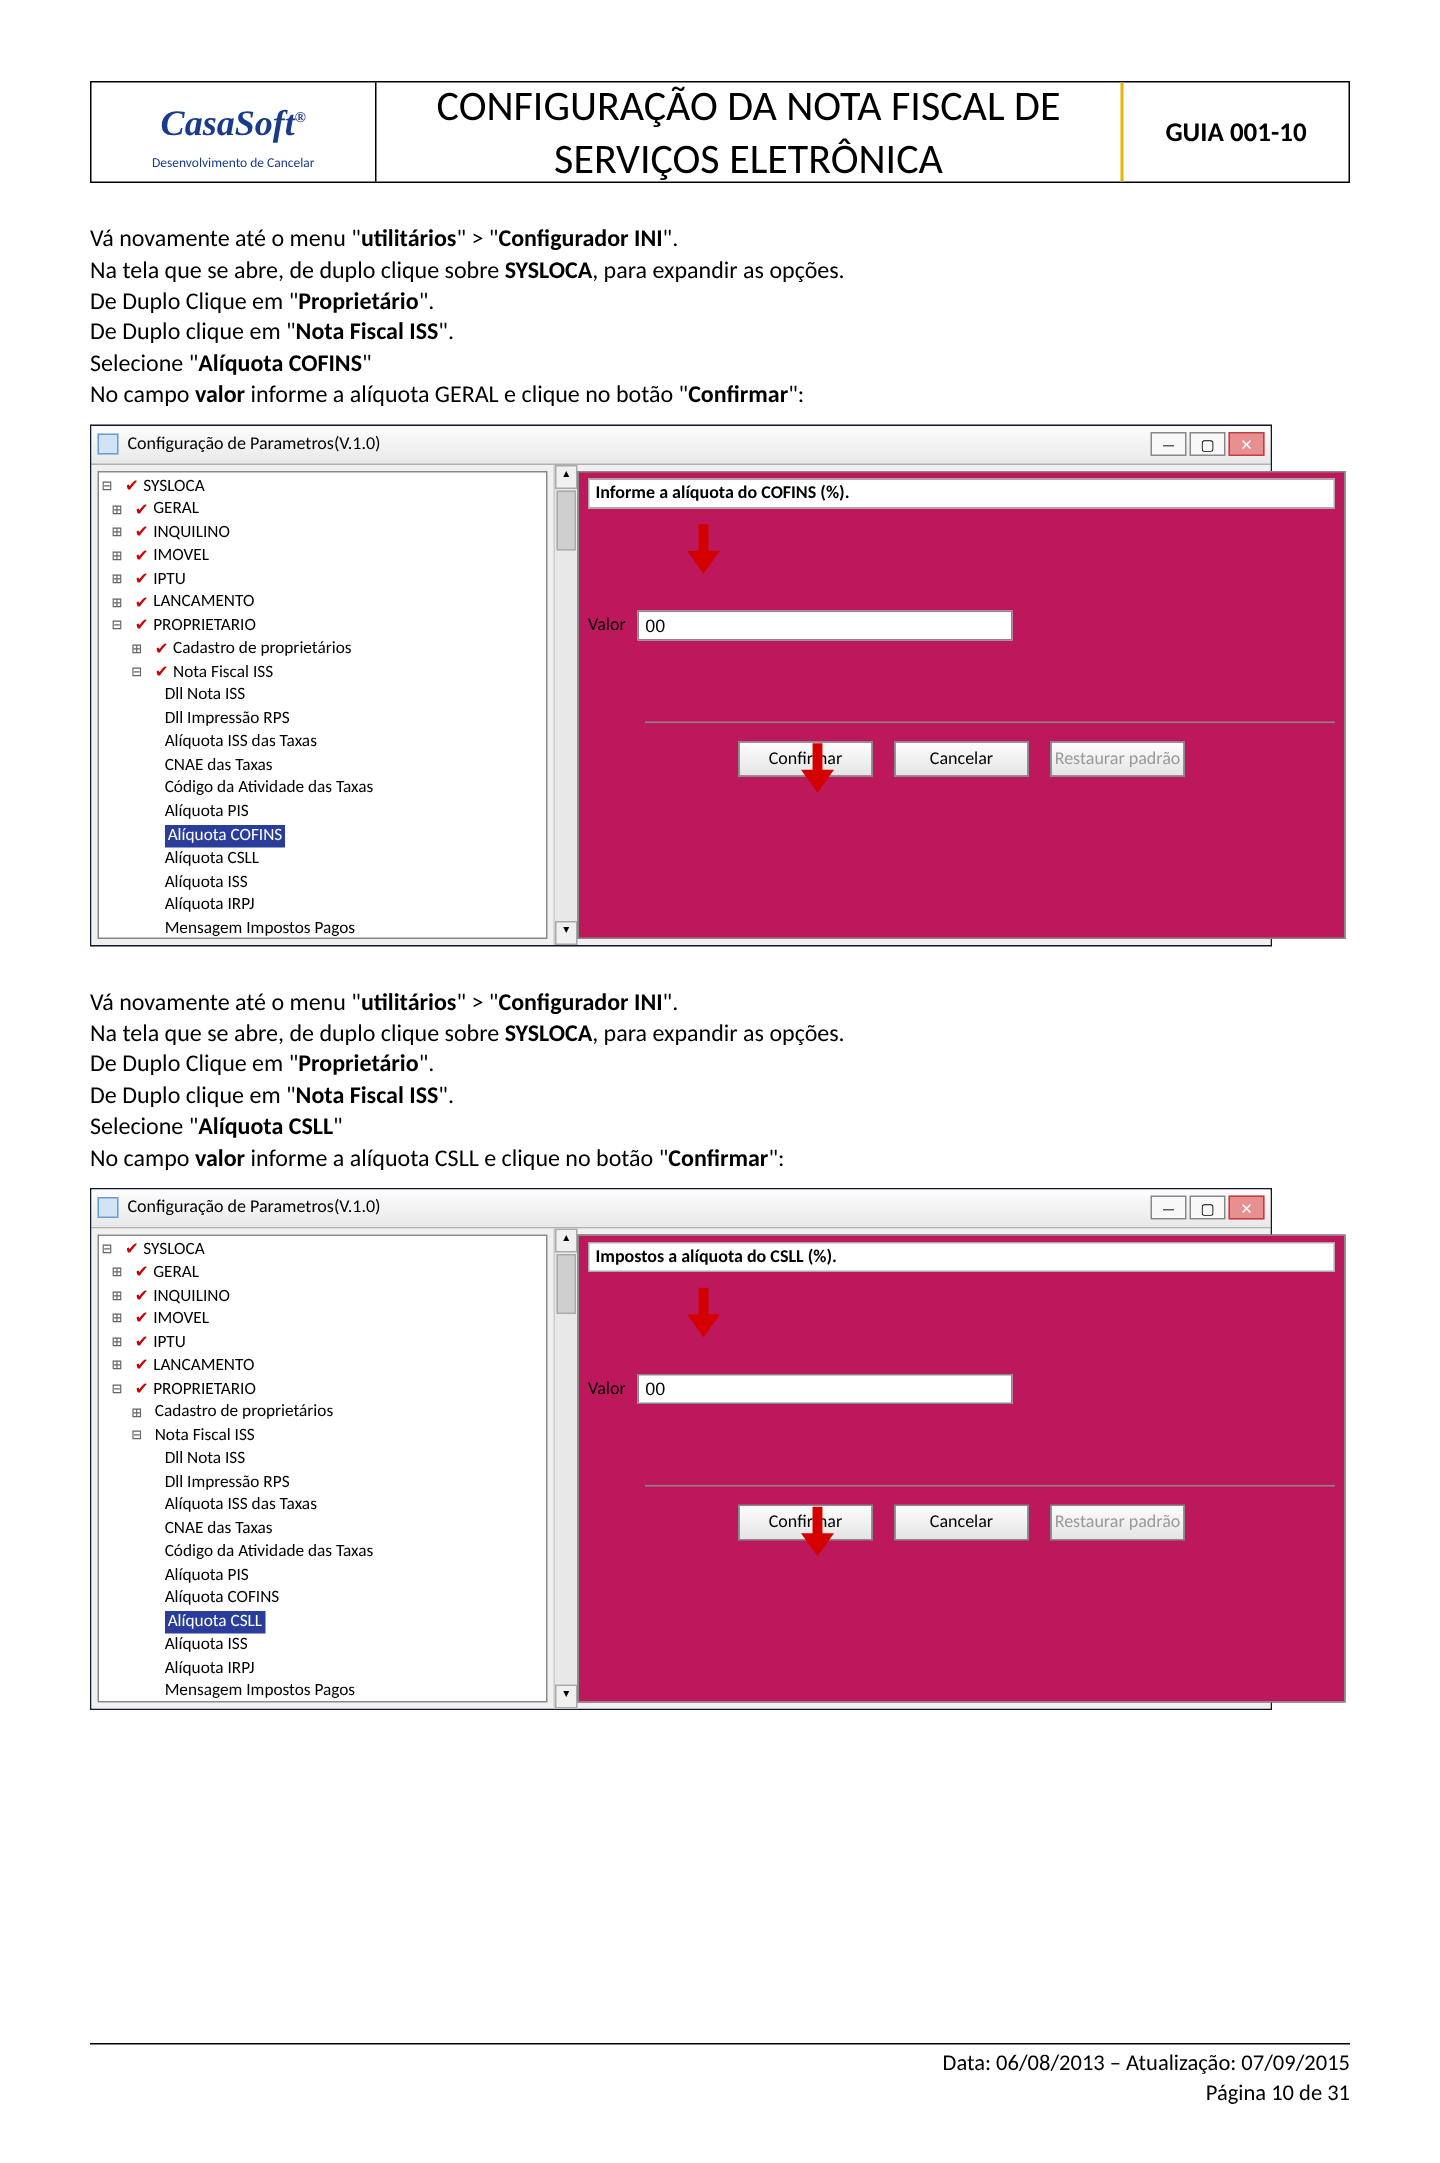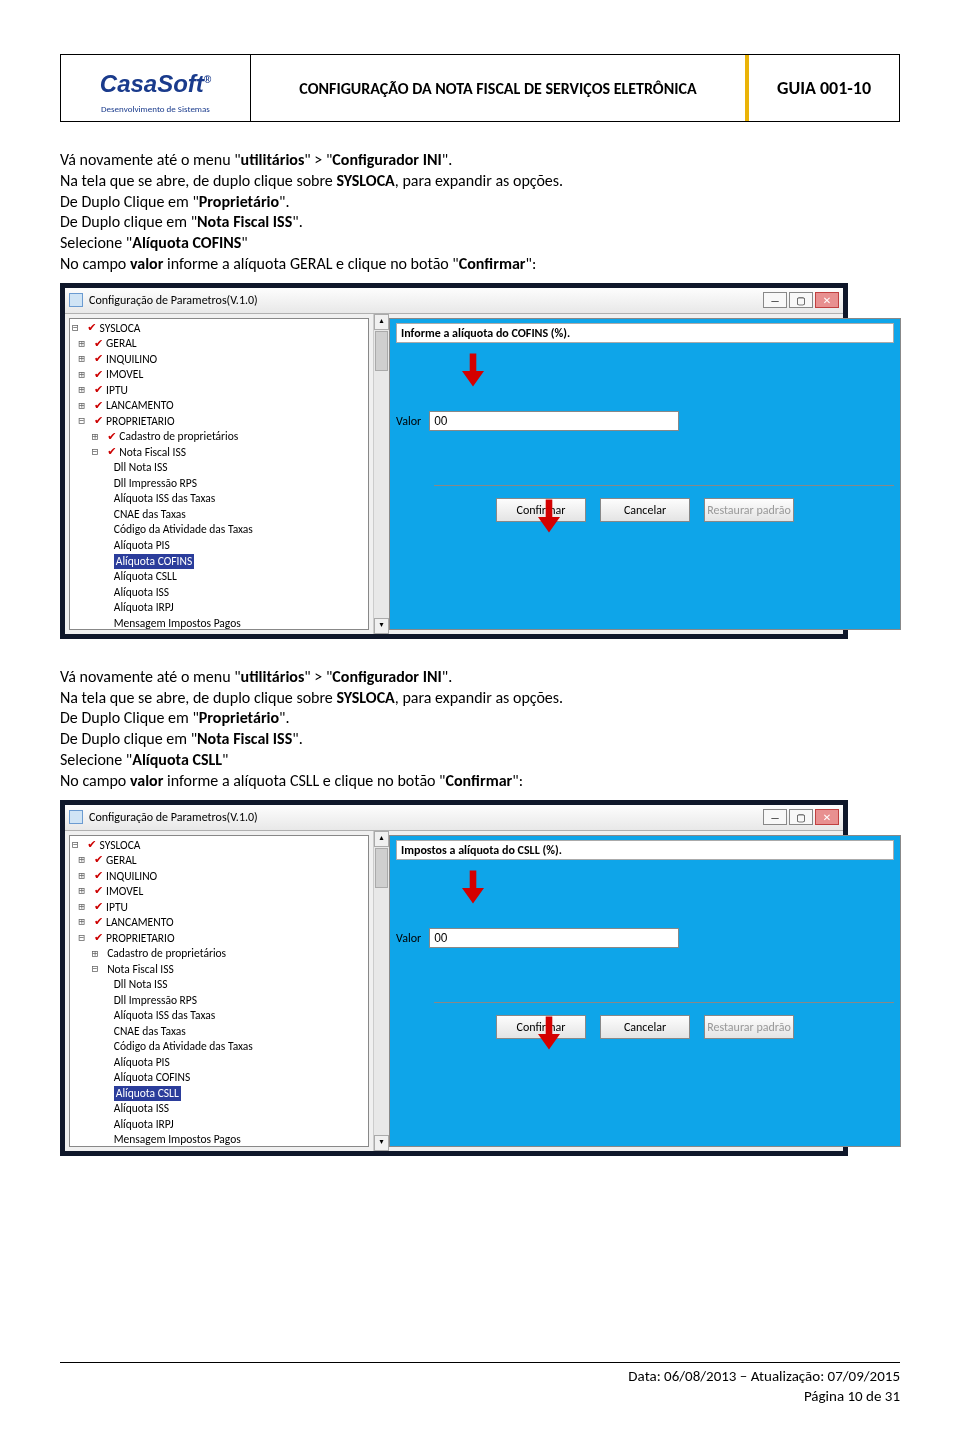--- a/index.html
+++ b/index.html
@@ -1,42 +1,42 @@
 <!DOCTYPE html>
 <html><head>
 <meta charset="utf-8">
 <style>
   * { box-sizing: border-box; margin: 0; padding: 0; }
   body { width: 960px; height: 1442px; font-family: Calibri, Arial, sans-serif; background: #fff; color: #000; position: relative; }
   .page { padding: 54px 60px 40px 60px; }
   .header-box { border: 1px solid #000; display: flex; height: 68px; }
   .header-logo { width: 190px; border-right: 1px solid #000; display: flex; flex-direction: column; align-items: center; justify-content: center; }
   .logo-img { width: 160px; height: 42px; display: flex; align-items: center; justify-content: center; }
-  .logo-text { font-family: Liberation Sans, sans-serif; font-size: 24px; font-weight: bold; font-style: italic; color: #1a3b8c; }
+  .logo-text { font-family: Liberation Serif, serif; font-size: 24px; font-weight: bold; font-style: italic; color: #1a3b8c; }
   .logo-r { font-size: 10px; vertical-align: super; }
   .logo-sub { font-size: 9px; color: #1a3b8c; margin-top: -2px; }
-  .header-title { flex: 1; border-right: 4px solid #eab308; display: flex; align-items: center; justify-content: center; font-size: 16px; font-weight: bold; text-align: center; padding: 4px; }
+  .header-title { flex: 1; border-right: 2px solid #eab308; display: flex; align-items: center; justify-content: center; font-size: 28px; font-weight: normal; text-align: center; padding: 4px; }
   .header-guia { width: 150px; display: flex; align-items: center; justify-content: center; font-size: 18px; font-weight: bold; }
   .body-text { margin-top: 28px; font-size: 16px; line-height: 1.3; }
   .body-text p { margin: 0; }
   .bold { font-weight: bold; }
-  .screenshot { margin-top: 8px; border: 5px solid #0f172a; background: #f0f0f0; width: 788px; }
+  .screenshot { margin-top: 8px; border: 1px solid #0f172a; background: #f0f0f0; width: 788px; }
   .ss-titlebar { height: 26px; background: linear-gradient(#fdfdfd,#e8e8e8); border-bottom: 1px solid #b0b0b0; display: flex; align-items: center; padding: 0 4px; font-size: 12px; }
   .ss-titlebar .icon { width: 14px; height: 14px; background: #d0e4f5; border: 1px solid #6b9bd1; margin-right: 6px; }
   .ss-titlebar .spacer { flex: 1; }
   .ss-winbtn { width: 24px; height: 16px; border: 1px solid #888; margin-left: 2px; font-size: 10px; display: flex; align-items: center; justify-content: center; background: #f8f8f8; }
   .ss-winbtn.close { background: #e89090; border-color: #c04040; color: #fff; }
   .ss-body { display: flex; height: 320px; background: #f0f0f0; }
   .ss-tree { width: 300px; background: #fff; border: 1px solid #888; margin: 4px; font-size: 12px; overflow: hidden; line-height: 1.35; padding: 2px 0; position: relative; }
   .tree-item { white-space: nowrap; padding: 0 2px; display: flex; align-items: center; }
   .tree-glyph { font-family: monospace; font-size: 11px; color: #666; margin-right: 2px; white-space: pre; }
   .tree-check { color: #c00; font-size: 11px; margin-right: 3px; }
   .tree-label { font-size: 11.5px; }
   .tree-label.selected { background: #2b3d9b; color: #fff; padding: 0 2px; }
-  .ss-right { flex: 1; margin: 4px 4px 4px 0; border: 1px solid #888; background: #0ea5e9; padding: 4px 6px; position: relative; }
+  .ss-right { flex: 1; margin: 4px 4px 4px 0; border: 1px solid #888; background: #be185d; padding: 4px 6px; position: relative; }
   .ss-right-title { font-size: 12px; font-weight: bold; background: #fff; padding: 2px 4px; border: 1px solid #aaa; }
   .red-arrow { position: absolute; width: 22px; height: 34px; }
   .red-arrow svg { width: 100%; height: 100%; }
   .valor-row { display: flex; align-items: center; margin-top: 68px; }
   .valor-label { font-size: 12px; margin-right: 8px; }
   .valor-input { width: 250px; height: 20px; border: 1px solid #888; background: #fff; font-size: 12px; padding: 3px 4px; }
   .valor-underline { border-bottom: 1px solid #888; height: 1px; margin-top: 54px; margin-left: 38px; width: 460px; }
   .ss-buttons { display: flex; gap: 14px; margin-top: 12px; margin-left: 100px; }
   .ss-btn { width: 90px; height: 24px; border: 1px solid #888; background: linear-gradient(#fdfdfd,#e4e4e4); font-size: 12px; display: flex; align-items: center; justify-content: center; }
   .ss-btn.disabled { color: #999; }
@@ -52,21 +52,21 @@
 </style>
 </head>
 <body>
 
 <div class="page">
   <div class="header-box">
     <div class="header-logo">
       <div class="logo-img">
         <span class="logo-text"><span>CasaSoft</span><span class="logo-r">®</span></span>
       </div>
-      <div class="logo-sub">Desenvolvimento de Sistemas</div>
+      <div class="logo-sub">Desenvolvimento de Cancelar</div>
     </div>
     <div class="header-title">CONFIGURAÇÃO DA NOTA FISCAL DE SERVIÇOS ELETRÔNICA</div>
     <div class="header-guia">GUIA 001-10</div>
   </div>
 
   <div class="body-text">
     <p><span>Vá novamente até o menu "</span><span class="bold">utilitários</span><span>" &gt; "</span><span class="bold">Configurador INI</span><span>".</span></p>
     <p><span>Na tela que se abre, de duplo clique sobre </span><span class="bold">SYSLOCA</span><span>, para expandir as opções.</span></p>
     <p><span>De Duplo Clique em "</span><span class="bold">Proprietário</span><span>".</span></p>
     <p><span>De Duplo clique em "</span><span class="bold">Nota Fiscal ISS</span><span>".</span></p>

